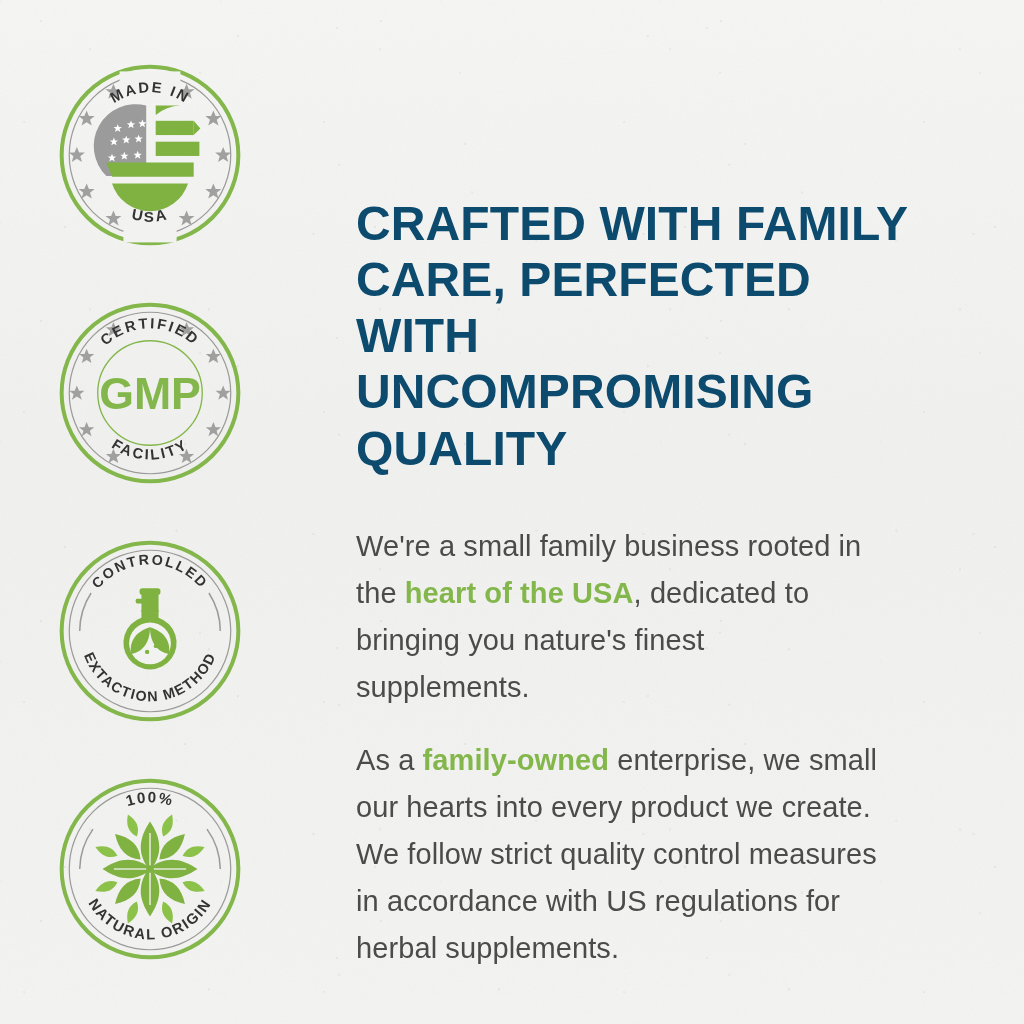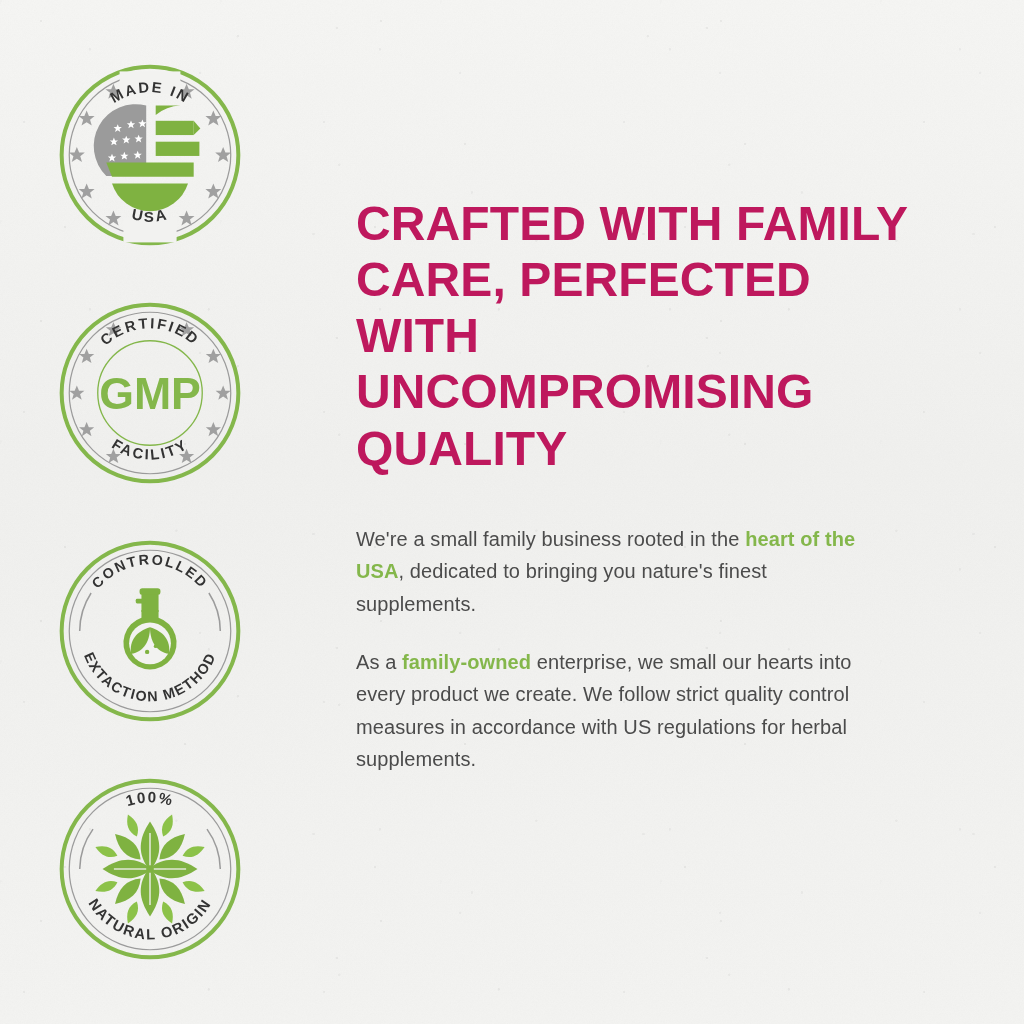--- a/index.html
+++ b/index.html
@@ -59,35 +59,35 @@
     padding:196px 110px 0 56px;
     position:relative; z-index:2;
   }
 
   
   .badge{ width:190px; height:190px; position:relative; }
   .badge svg{ display:block; width:100%; height:100%; }
 
   
   #headline{
-    color:#be185d;
+    color:#0c4a6e;
     font-family:"Liberation Sans Narrow","Liberation Sans", sans-serif;
     font-weight:700;
     font-size:48px;
     line-height:1.17;
     letter-spacing:.1px;
     margin:0 0 46px 0;
     text-transform:uppercase;
     max-width:560px;
   }
 
   
   .body-para{
     color:#4b4b4b;
-    font-size:20px;
+    font-size:29px;
     line-height:1.62;
     margin:0 8px 26px 0;
     font-weight:400;
     letter-spacing:.1px;
     max-width:530px;
   }
   .hl{ color:#84b74b; font-weight:700; }
 </style>
 </head>
 <body>

